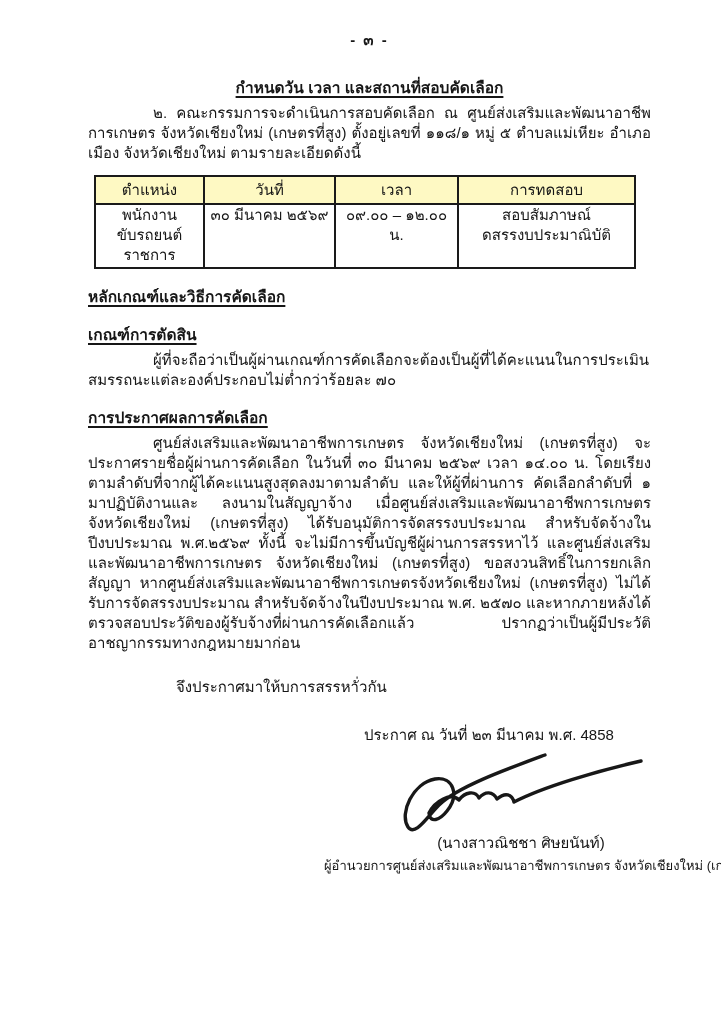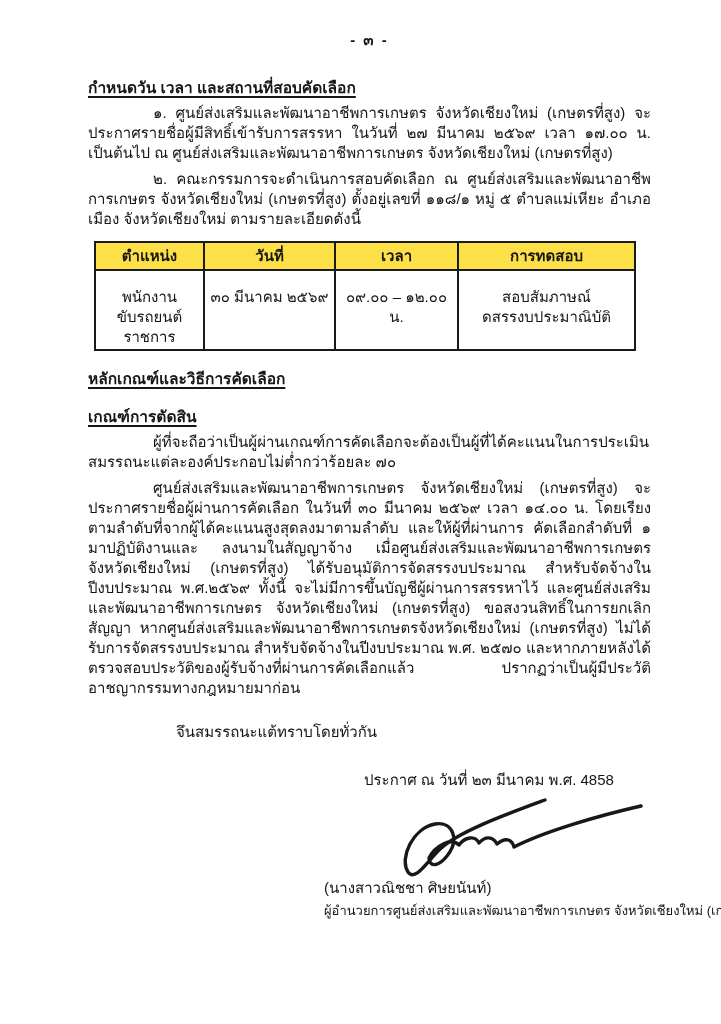--- a/index.html
+++ b/index.html
@@ -7,44 +7,43 @@
     width:721px;height:1024px;background:#ffffff;color:#161616;
     font-family:"Liberation Sans",sans-serif;font-size:15px;line-height:20px;
     overflow:hidden;
   }
   .page{box-sizing:border-box;width:721px;height:1024px;padding:30px 70px 0 88px;background:#ffffff;}
   .page-num{text-align:center;letter-spacing:2px;margin-bottom:28px;font-weight:bold;}
   .sec-head{
     font-size:15.5px;font-weight:bold;margin:18px 0 5px 0;
     text-decoration:underline;text-decoration-thickness:1.5px;text-underline-offset:3px;
   }
-  .sec-head.first{margin-top:12px;}
+  .sec-head.first{margin-top:12px;text-align:center;}
   .para{margin:0 0 6px 0;text-align:justify;}
   .indent{text-indent:65px;}
   table.sched{border-collapse:collapse;width:540px;margin:12px 0 14px 6px;table-layout:fixed;}
   table.sched th,table.sched td{border:2px solid #1a1a1a;text-align:center;padding:2px 4px;overflow:hidden;}
-  table.sched th{background:#fde047;font-weight:bold;height:22px;}
-  table.sched td{vertical-align:top;height:50px;padding-top:16px;}
+  table.sched th{background:#fef9c3;font-weight:normal;height:22px;}
+  table.sched td{vertical-align:top;height:50px;padding-top:0;}
   .cell-line{display:block;}
   .closing{margin-top:24px;text-indent:88px;}
   .date-line{margin-top:28px;margin-left:276px;margin-bottom:0;}
-  .sig-block{width:394px;margin:4px 0 0 236px;}
+  .sig-block{width:394px;margin:4px 0 0 236px;text-align:center;}
   .sig-svg{display:block;margin:0 auto -8px auto;}
   .sig-name{margin-top:0;}
   .sig-title{font-size:13px;margin-top:3px;white-space:nowrap;}
 </style>
 </head>
 <body>
 
 <div class="page">
 
   <div class="page-num">- ๓ -</div>
 
   <h2 class="sec-head first">กำหนดวัน เวลา และสถานที่สอบคัดเลือก</h2>
-  <p class="para indent">๑. ศูนย์ส่งเสริมและพัฒนาอาชีพการเกษตร จังหวัดเชียงใหม่ (เกษตรที่สูง) จะประกาศรายชื่อผู้มีสิทธิ์เข้ารับการสรรหา ในวันที่ ๒๗ มีนาคม ๒๕๖๙ เวลา ๑๗.๐๐ น. เป็นต้นไป ณ ศูนย์ส่งเสริมและพัฒนาอาชีพการเกษตร จังหวัดเชียงใหม่ (เกษตรที่สูง)</p>
   <p class="para indent">๒. คณะกรรมการจะดำเนินการสอบคัดเลือก ณ ศูนย์ส่งเสริมและพัฒนาอาชีพการเกษตร จังหวัดเชียงใหม่ (เกษตรที่สูง) ตั้งอยู่เลขที่ ๑๑๘/๑ หมู่ ๕ ตำบลแม่เหียะ อำเภอเมือง จังหวัดเชียงใหม่ ตามรายละเอียดดังนี้</p>
 
   <table class="sched">
     <colgroup>
       <col style="width:109px">
         <col style="width:131px">
         <col style="width:123px">
         <col style="width:177px">
     </colgroup>
     <thead>
@@ -69,23 +68,24 @@
         </td>
       </tr>
     </tbody>
   </table>
 
   <h2 class="sec-head">หลักเกณฑ์และวิธีการคัดเลือก</h2>
 
   <h2 class="sec-head">เกณฑ์การตัดสิน</h2>
   <p class="para indent">ผู้ที่จะถือว่าเป็นผู้ผ่านเกณฑ์การคัดเลือกจะต้องเป็นผู้ที่ได้คะแนนในการประเมินสมรรถนะแต่ละองค์ประกอบไม่ต่ำกว่าร้อยละ ๗๐</p>
 
+  <h2 class="sec-head">การประกาศผลการคัดเลือก</h2>
   <p class="para indent">ศูนย์ส่งเสริมและพัฒนาอาชีพการเกษตร จังหวัดเชียงใหม่ (เกษตรที่สูง) จะประกาศรายชื่อผู้ผ่านการคัดเลือก ในวันที่ ๓๐ มีนาคม ๒๕๖๙ เวลา ๑๔.๐๐ น. โดยเรียงตามลำดับที่จากผู้ได้คะแนนสูงสุดลงมาตามลำดับ และให้ผู้ที่ผ่านการ คัดเลือกลำดับที่ ๑ มาปฏิบัติงานและ ลงนามในสัญญาจ้าง เมื่อศูนย์ส่งเสริมและพัฒนาอาชีพการเกษตร จังหวัดเชียงใหม่ (เกษตรที่สูง) ได้รับอนุมัติการจัดสรรงบประมาณ สำหรับจัดจ้างในปีงบประมาณ พ.ศ.๒๕๖๙ ทั้งนี้ จะไม่มีการขึ้นบัญชีผู้ผ่านการสรรหาไว้ และศูนย์ส่งเสริมและพัฒนาอาชีพการเกษตร จังหวัดเชียงใหม่ (เกษตรที่สูง) ขอสงวนสิทธิ์ในการยกเลิกสัญญา หากศูนย์ส่งเสริมและพัฒนาอาชีพการเกษตรจังหวัดเชียงใหม่ (เกษตรที่สูง) ไม่ได้รับการจัดสรรงบประมาณ สำหรับจัดจ้างในปีงบประมาณ พ.ศ. ๒๕๗๐ และหากภายหลังได้ตรวจสอบประวัติของผู้รับจ้างที่ผ่านการคัดเลือกแล้ว ปรากฏว่าเป็นผู้มีประวัติอาชญากรรมทางกฎหมายมาก่อน</p>
 
-  <p class="para closing">จึนสมรรถนะแต้ทราบโดยทั่วกัน</p>
+  <p class="para closing">จึงประกาศมาให้บการสรรหาั่วกัน</p>
 
   <p class="para date-line">ประกาศ ณ วันที่ ๒๓ มีนาคม พ.ศ. 4858</p>
 
   <div class="sig-block">
     <svg class="sig-svg" width="252" height="92" viewBox="0 0 252 92" xmlns="http://www.w3.org/2000/svg">
       <path d="M150,6 C112,20 62,38 44,56 C32,68 20,88 13,78 C4,64 18,34 40,30 C58,27 65,46 52,62 C45,71 35,75 34,64 C40,52 56,43 64,51 C70,43 80,41 84,49 C90,42 98,42 102,50 C110,43 117,45 119,53 C148,38 202,22 246,12" fill="none" stroke="#181818" stroke-width="3.4" stroke-linecap="round" stroke-linejoin="round"></path>
     </svg>
     <div class="sig-name">(นางสาวณิชชา ศิษยนันท์)</div>
     <div class="sig-title">ผู้อำนวยการศูนย์ส่งเสริมและพัฒนาอาชีพการเกษตร จังหวัดเชียงใหม่ (เกษตรที่สูง)</div>
   </div>

